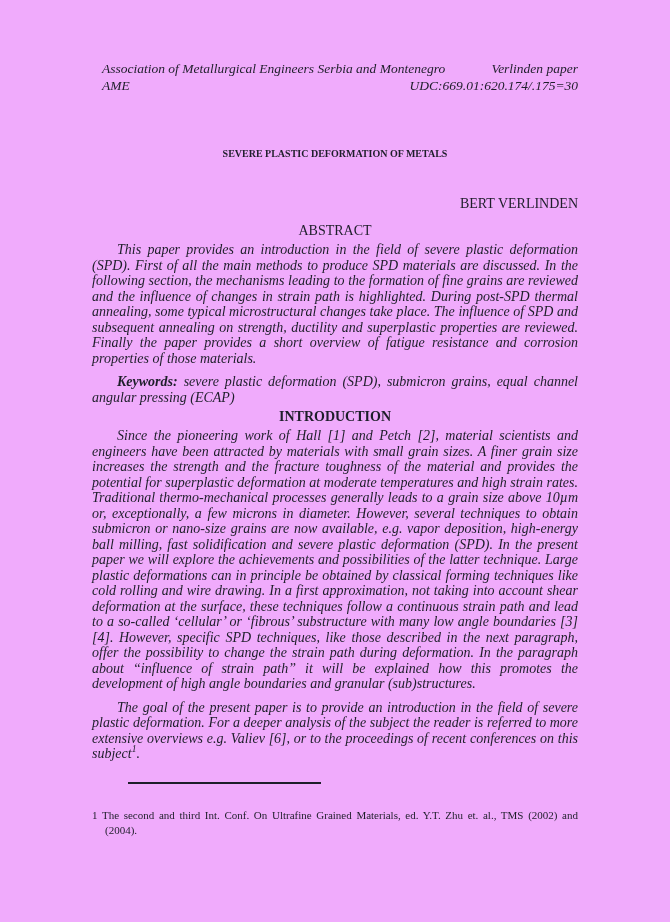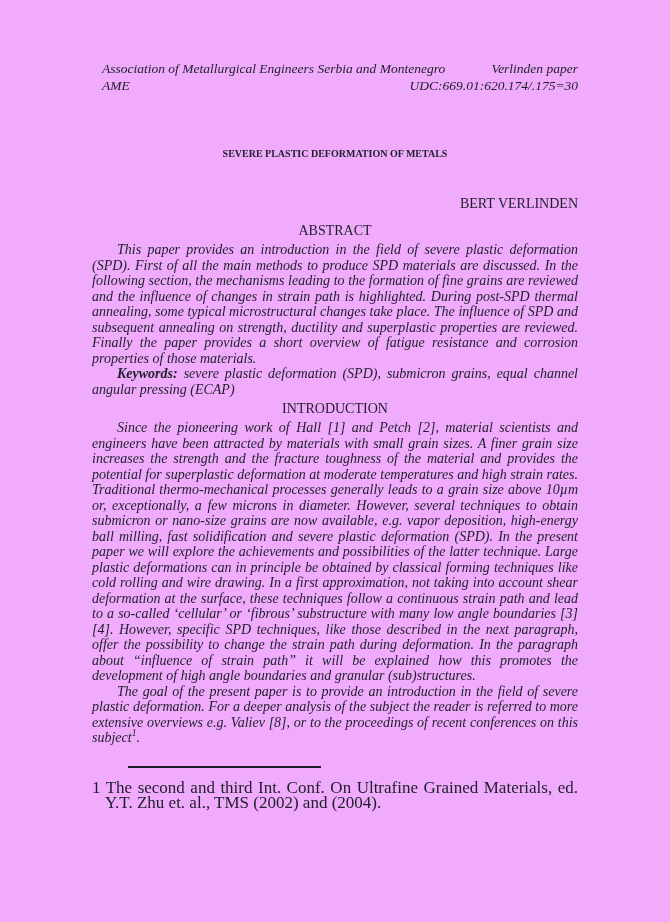--- a/index.html
+++ b/index.html
@@ -37,40 +37,40 @@
     font-style: italic;
     font-size: 14px;
     line-height: 17.5px;
   }
   .section-heading {
     margin-top: 10px;
     text-align: center;
     font-size: 14px;
     line-height: 17px;
   }
-  .section-heading.bold { font-weight: normal; margin-top: 3px; }
+  .section-heading.bold { font-weight: bold; margin-top: 3px; }
   p.body-par {
     margin: 3px 0 0 0;
     text-align: justify;
     line-height: 15.5px;
     text-indent: 25px;
     font-style: italic;
   }
-  p.no-gap { margin-top: 0; }
+  p.no-gap { margin-top: 8px; }
   .kw-label { font-weight: bold; }
   sup.fn-ref { font-size: 9.5px; line-height: 0; }
   .footnote-rule {
     margin: 20px 0 0 36px;
     width: 193px;
     height: 0;
     border-top: 2px solid #1e1e2a;
   }
   .footnote {
-    margin-top: 12px;
-    font-size: 17px;
+    margin-top: 24px;
+    font-size: 11px;
     line-height: 15px;
     text-align: justify;
     padding-left: 13px;
     text-indent: -13px;
     font-family: Liberation Serif, serif;
   }
 </style>
 </head>
 <body>
 
@@ -95,19 +95,19 @@
   <div class="section-heading">ABSTRACT</div>
 
   <p class="body-par">This paper provides an introduction in the field of severe plastic deformation (SPD). First of all the main methods to produce SPD materials are discussed. In the following section, the mechanisms leading to the formation of fine grains are reviewed and the influence of changes in strain path is highlighted. During post-SPD thermal annealing, some typical microstructural changes take place. The influence of SPD and subsequent annealing on strength, ductility and superplastic properties are reviewed. Finally the paper provides a short overview of fatigue resistance and corrosion properties of those materials.</p>
 
   <p class="body-par no-gap"><span class="kw-label">Keywords:</span> <span>severe plastic deformation (SPD), submicron grains, equal channel angular pressing (ECAP)</span></p>
 
   <div class="section-heading bold">INTRODUCTION</div>
 
   <p class="body-par">Since the pioneering work of Hall [1] and Petch [2], material scientists and engineers have been attracted by materials with small grain sizes. A finer grain size increases the strength and the fracture toughness of the material and provides the potential for superplastic deformation at moderate temperatures and high strain rates. Traditional thermo-mechanical processes generally leads to a grain size above 10µm or, exceptionally, a few microns in diameter. However, several techniques to obtain submicron or nano-size grains are now available, e.g. vapor deposition, high-energy ball milling, fast solidification and severe plastic deformation (SPD). In the present paper we will explore the achievements and possibilities of the latter technique. Large plastic deformations can in principle be obtained by classical forming techniques like cold rolling and wire drawing. In a first approximation, not taking into account shear deformation at the surface, these techniques follow a continuous strain path and lead to a so-called ‘cellular’ or ‘fibrous’ substructure with many low angle boundaries [3][4]. However, specific SPD techniques, like those described in the next paragraph, offer the possibility to change the strain path during deformation. In the paragraph about “influence of strain path” it will be explained how this promotes the development of high angle boundaries and granular (sub)structures.</p>
 
-  <p class="body-par no-gap"><span>The goal of the present paper is to provide an introduction in the field of severe plastic deformation. For a deeper analysis of the subject the reader is referred to more extensive overviews e.g. Valiev [8], or to the proceedings of recent conferences on this subject</span><sup class="fn-ref">1</sup><span>.</span></p>
+  <p class="body-par no-gap"><span>The goal of the present paper is to provide an introduction in the field of severe plastic deformation. For a deeper analysis of the subject the reader is referred to more extensive overviews e.g. Valiev [6], or to the proceedings of recent conferences on this subject</span><sup class="fn-ref">1</sup><span>.</span></p>
 
   <div class="footnote-rule"></div>
 
   <p class="footnote"><span>1</span> <span>The second and third Int. Conf. On Ultrafine Grained Materials, ed. Y.T. Zhu et. al., TMS (2002) and (2004).</span></p>
 
 </div>
 
 </body></html>

